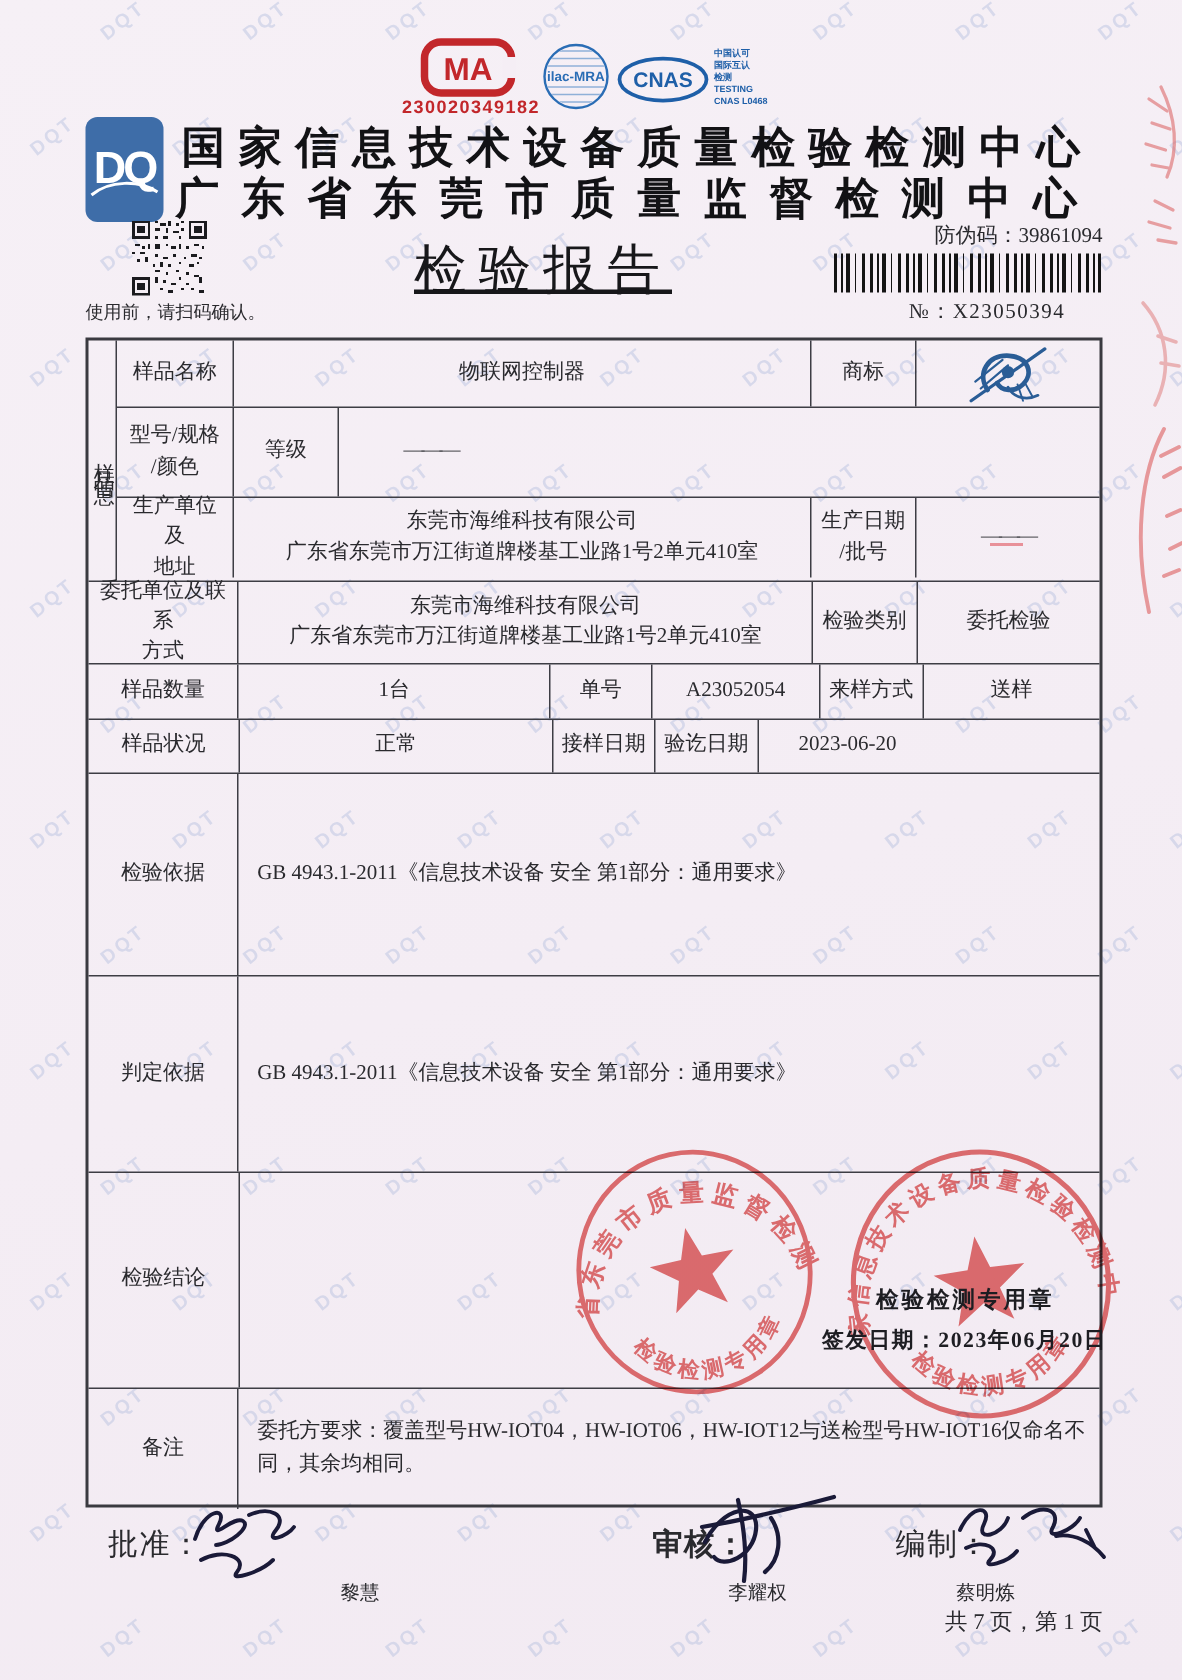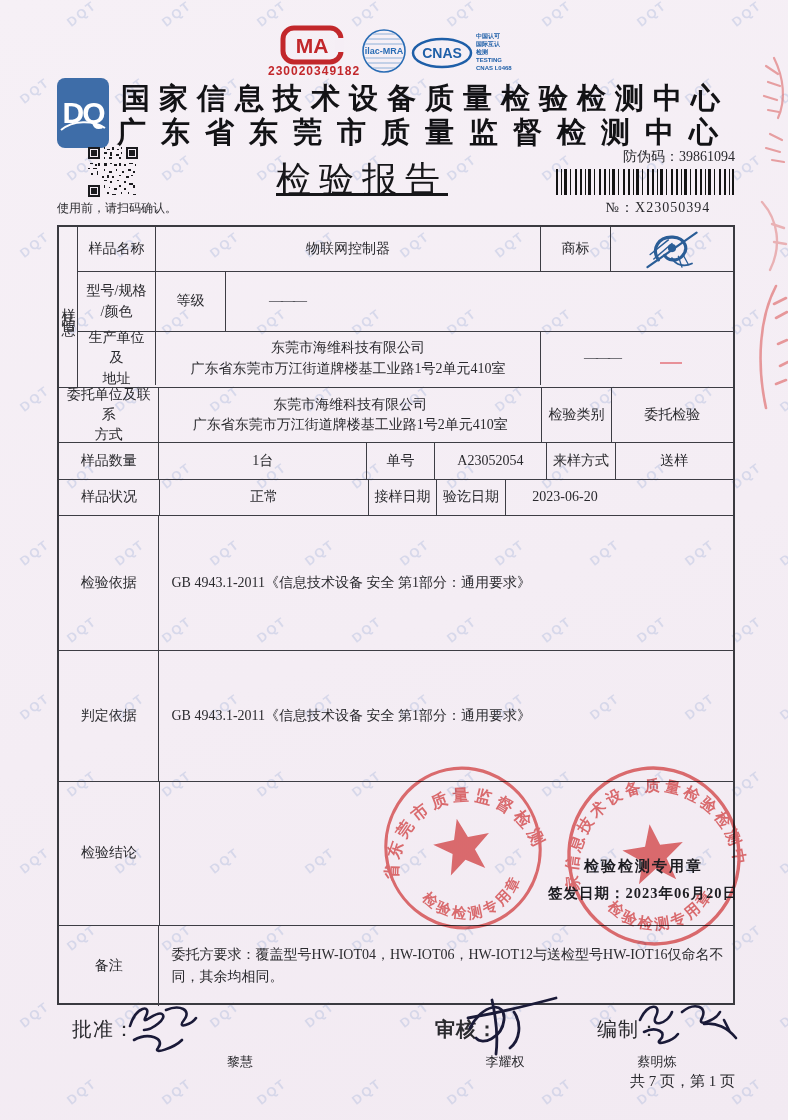--- a/index.html
+++ b/index.html
@@ -348,20 +348,24 @@
         </div>
         <div class="t-row last" style="height:53px;">
           <div class="cell" style="width:78px;">
             <div>生产单位及</div>
             <div>地址</div>
           </div>
           <div class="cell" style="width:385px;">
             <div>东莞市海维科技有限公司</div>
             <div>广东省东莞市万江街道牌楼基工业路1号2单元410室</div>
           </div>
+          <div class="cell" style="width:70px;">
+            <div>生产日期</div>
+            <div>/批号</div>
+          </div>
           <div class="cell nr dash" style="width:122px;">———</div>
         </div>
       </div>
     </div>
 
     <div class="t-row" style="height:55px;">
       <div class="cell" style="width:101px;">
         <div>委托单位及联系</div>
         <div>方式</div>
       </div>

